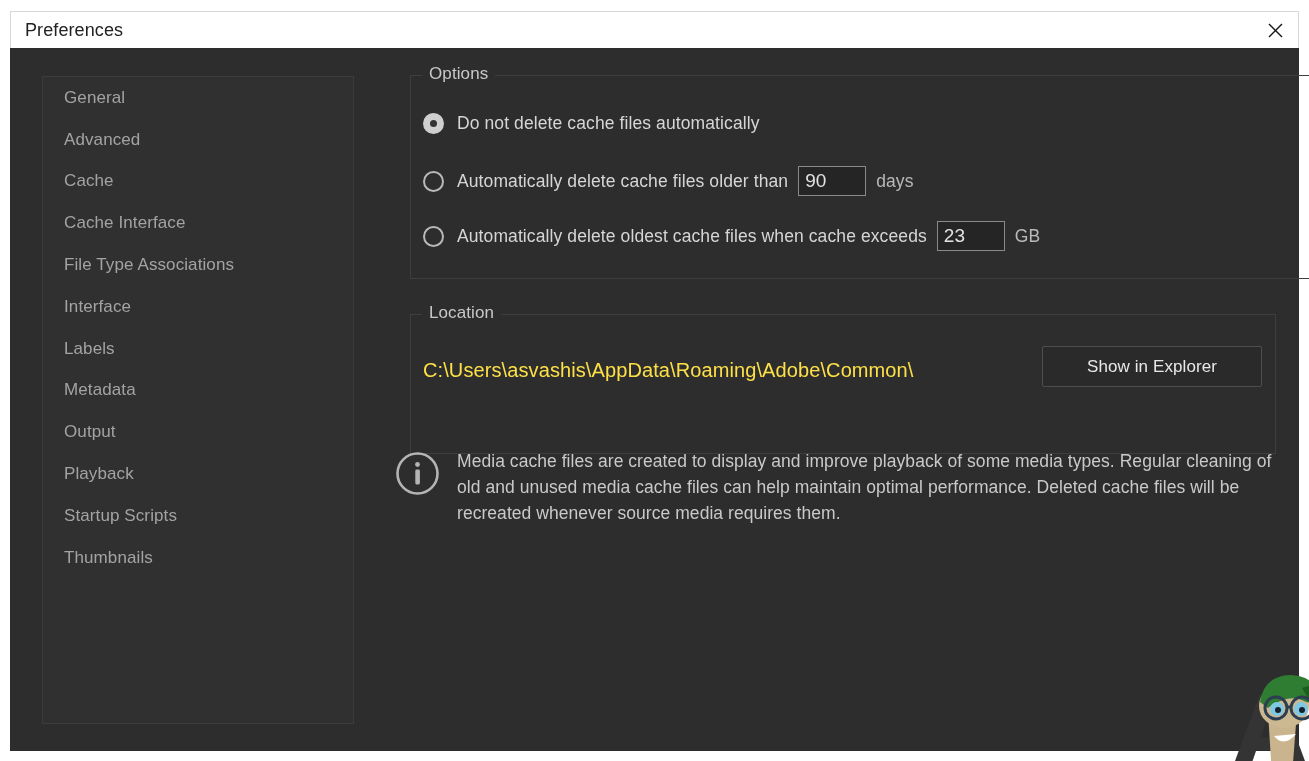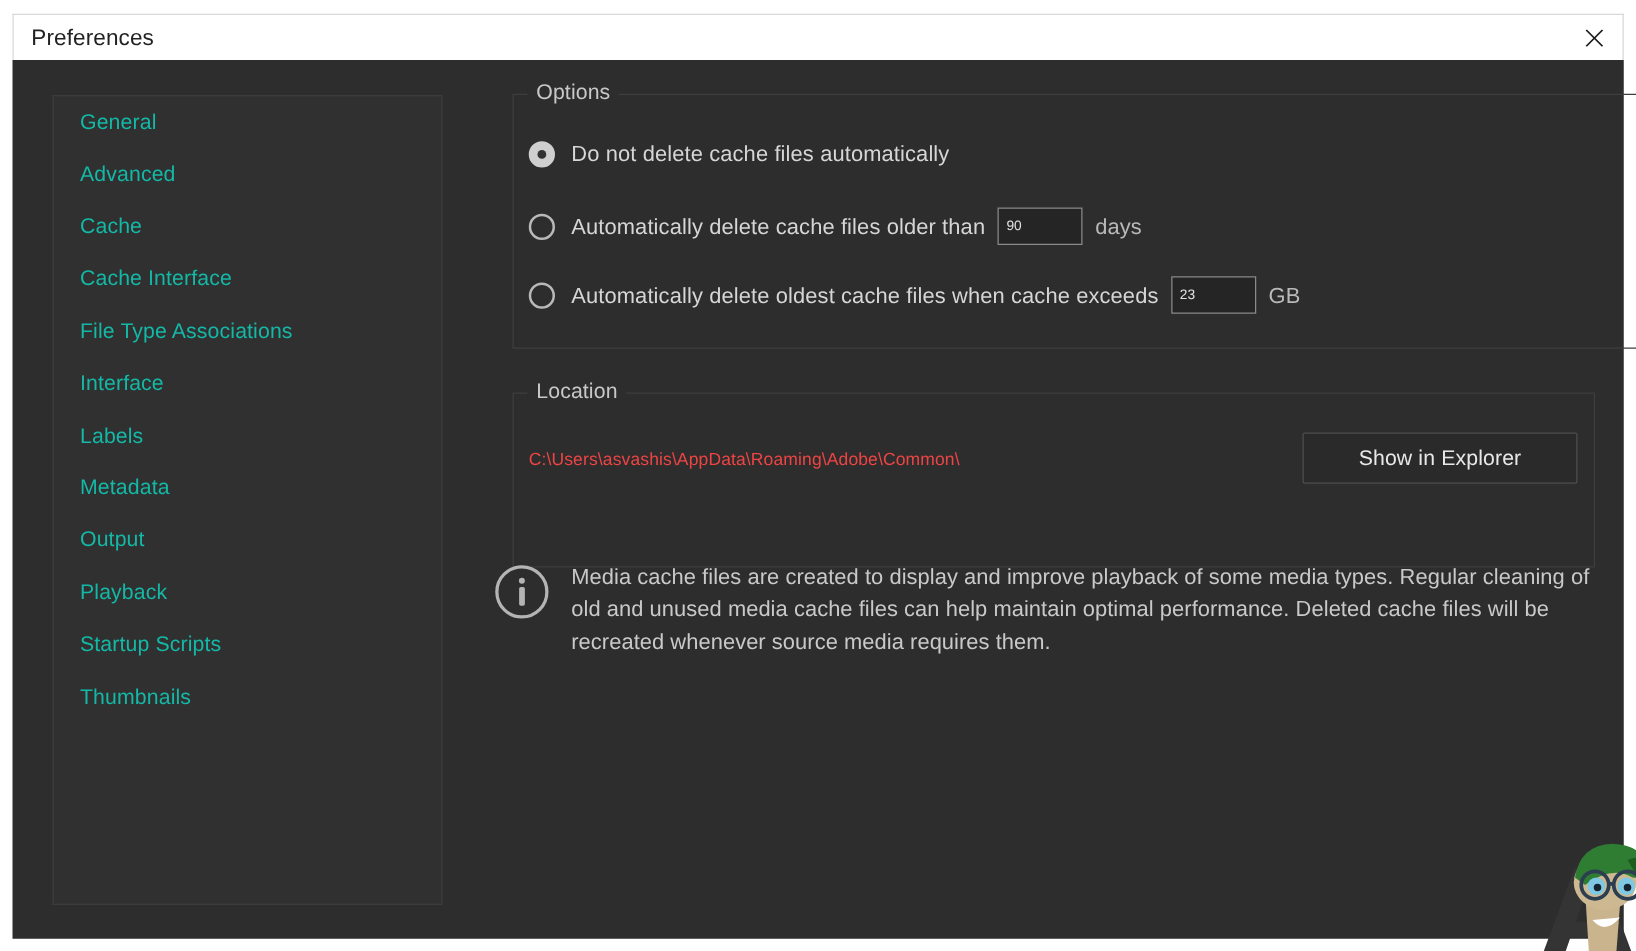--- a/index.html
+++ b/index.html
@@ -64,21 +64,21 @@
     background: #303030;
     border: 1px solid #3c3c3c;
     overflow: hidden;
   }
   .side-item {
     height: 41.8px;
     display: flex;
     align-items: center;
     padding-left: 21px;
     font-size: 17px;
-    color: #14b8a6;
+    color: #a3a3a3;
     white-space: nowrap;
     cursor: pointer;
     letter-spacing: 0.1px;
   }
   .side-item.selected {
     background: #4a4a4a;
     color: #f0f0f0;
   }
 
   
@@ -150,37 +150,37 @@
     letter-spacing: 0.1px;
     cursor: default;
   }
 
   .num-input {
     width: 68px; height: 30px;
     background: #252525;
     border: 1px solid #8a8a8a;
     color: #e2e2e2;
     font-family: "Liberation Sans", sans-serif;
-    font-size: 11px;
+    font-size: 19px;
     padding: 0 6px;
     margin: 0 10px;
     outline: none;
   }
   .unit-label {
     font-size: 17.5px;
     color: #b9b9b9;
     letter-spacing: 0.1px;
   }
 
   
   .loc-path {
     position: absolute;
     left: 12px; top: 44px;
-    font-size: 14px;
-    color: #ef4444;
+    font-size: 20px;
+    color: #fde047;
     white-space: nowrap;
     letter-spacing: 0.1px;
   }
   .explorer-btn {
     position: absolute;
     right: 13px; top: 31px;
     width: 220px; height: 41px;
     background: #2a2a2a;
     border: 1px solid #4e4e4e;
     border-radius: 2px;

